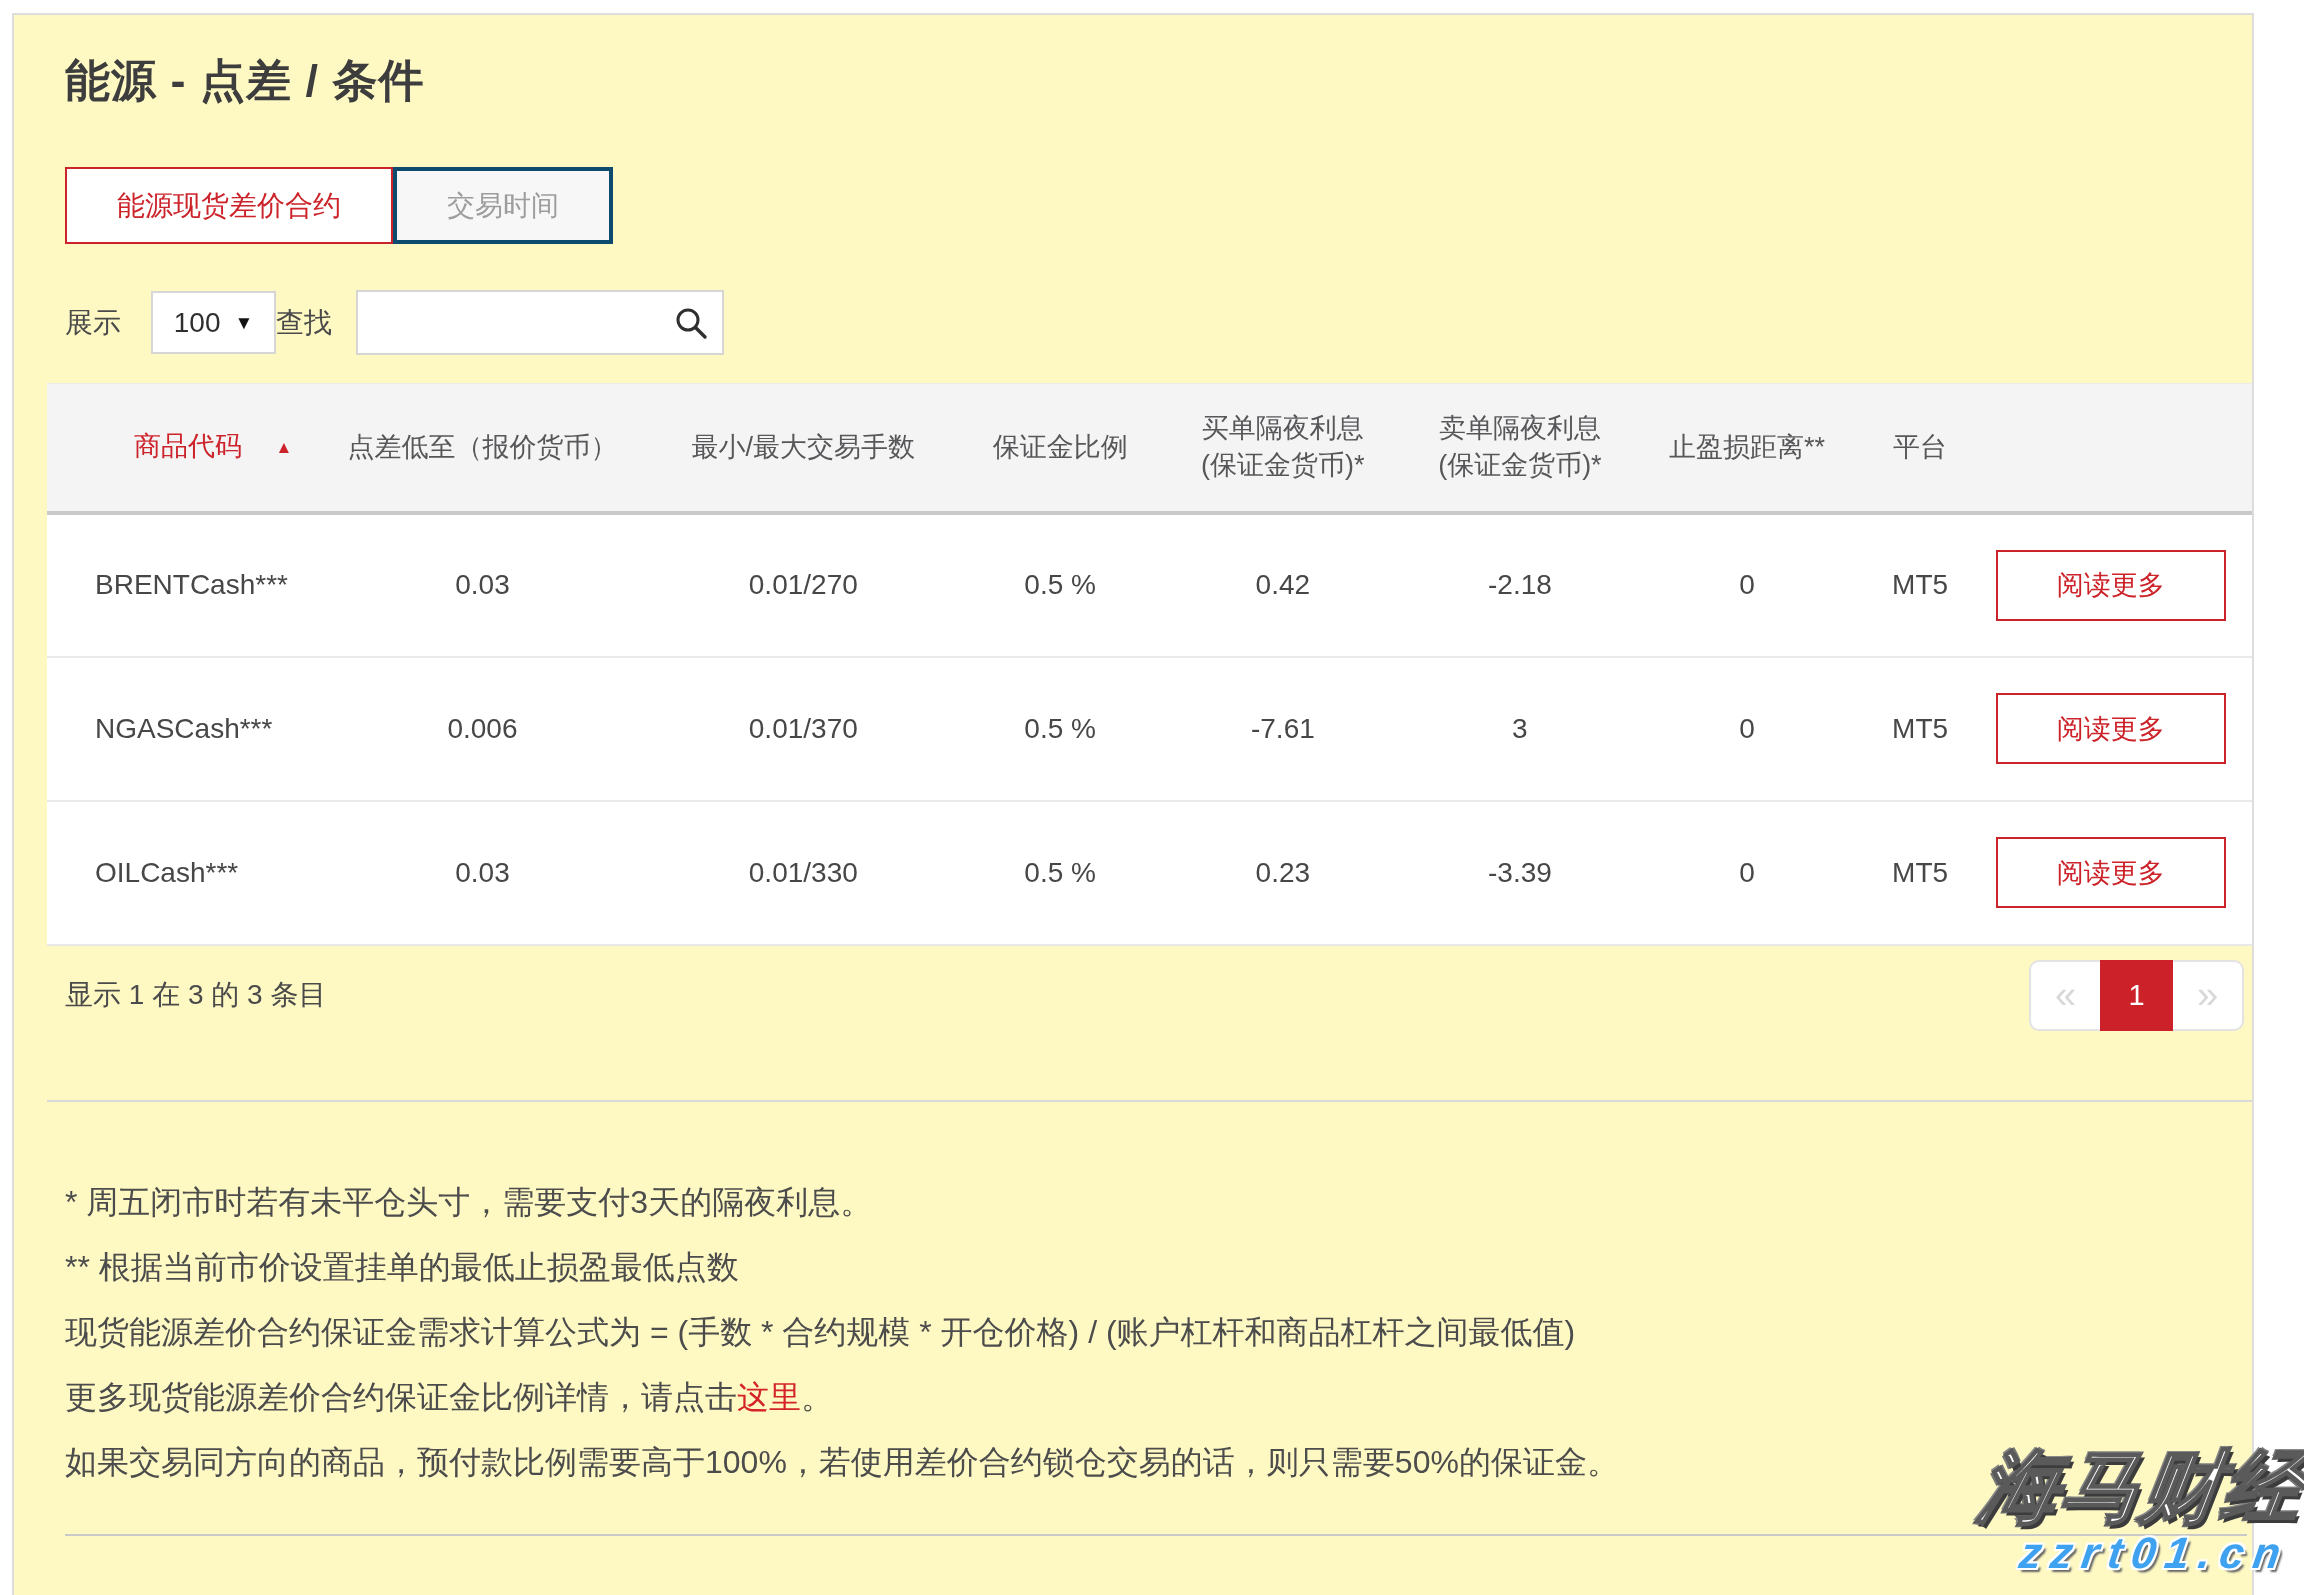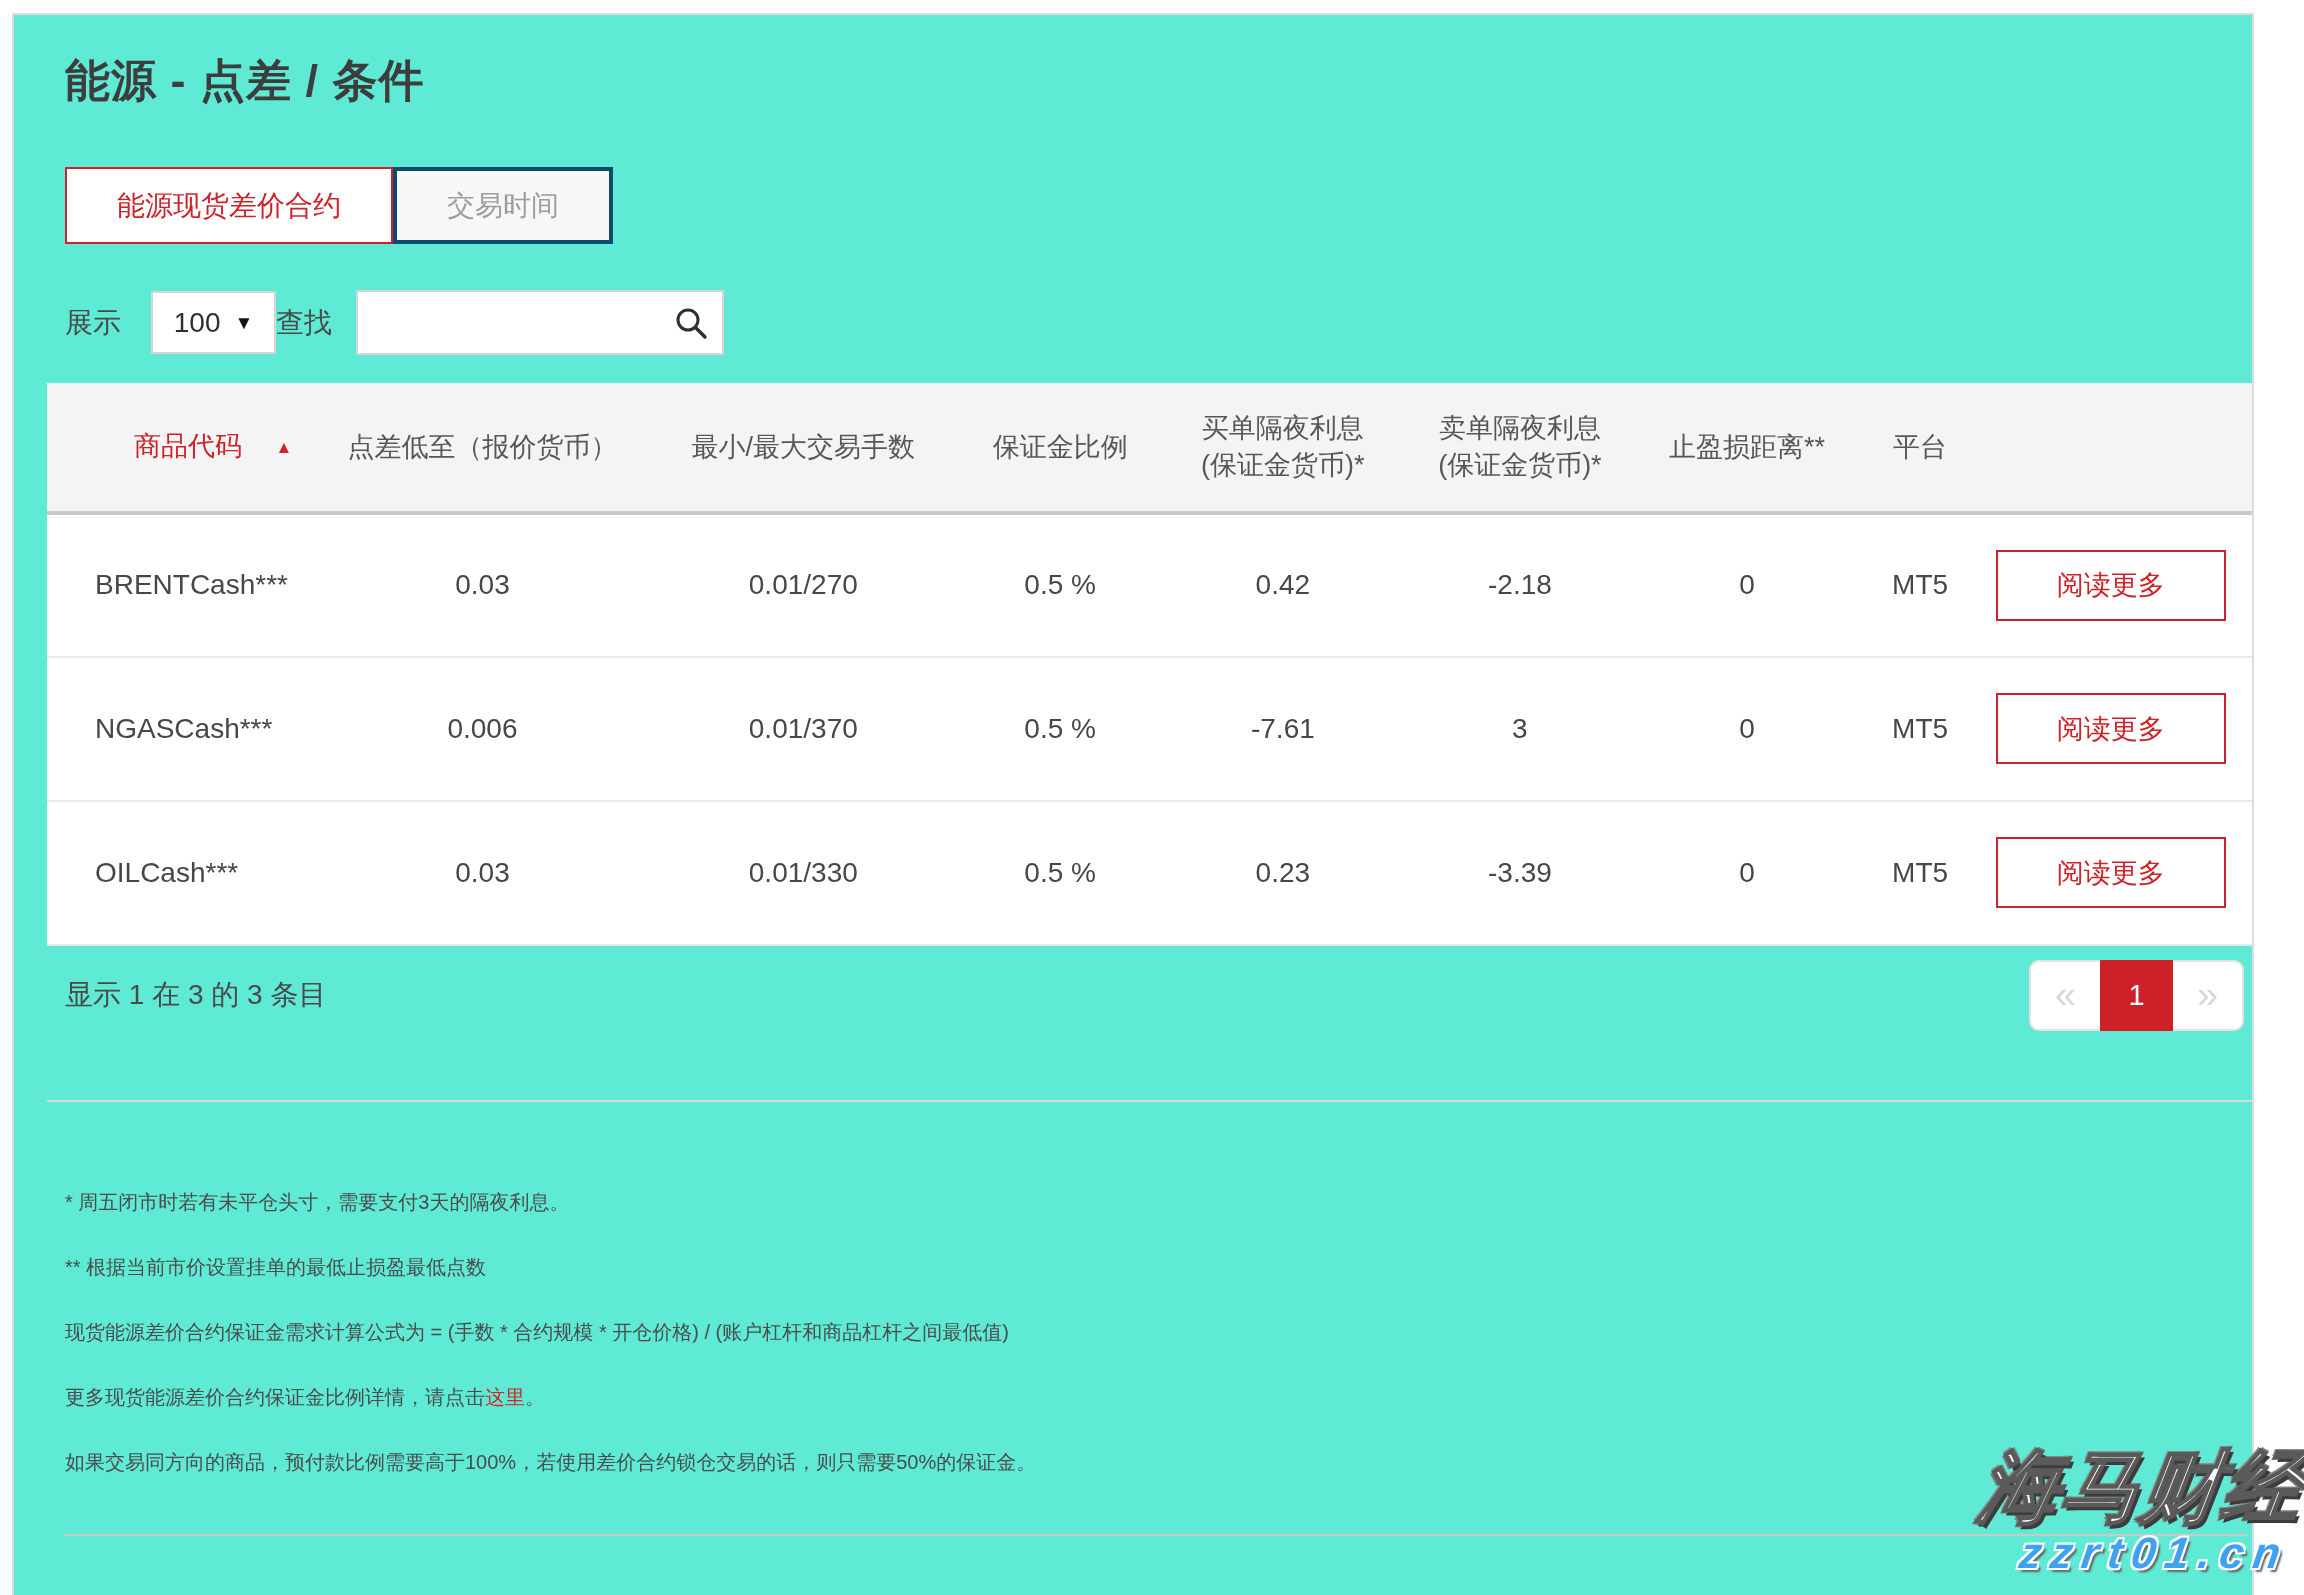--- a/index.html
+++ b/index.html
@@ -4,21 +4,21 @@
 <style>
   * { box-sizing: border-box; }
   html,body { margin:0; padding:0; background:#fff; }
   .page {
     position:relative; width:2305px; height:1596px; overflow:hidden;
     background:#fff; font-family:"Liberation Sans", sans-serif; color:#4a4a4a;
   }
   .card {
     position:absolute; left:12px; top:13px; width:2242px; height:1583px;
     border-left:2px solid #ddd; border-top:2px solid #ddd; border-right:2px solid #ddd;
-    background:#5eead4;
+    background:#fef9c3;
   }
   .content { padding:0 0 0 33px; }
 
   .page-title {
     margin:40px 0 0 18px; font-size:45px; line-height:51px;
     font-weight:bold; color:#3d3d3d; letter-spacing:1px;
   }
 
   .tabs { margin:61px 0 0 18px; display:flex; }
   .tab {
@@ -72,21 +72,21 @@
   .pg { width:71px; height:71px; display:flex; align-items:center; justify-content:center; cursor:pointer; }
   .pg-prev, .pg-next { border:2px solid #e3e3e3; background:#fff; color:#d8d8d8; font-size:38px; }
   .pg-prev { border-radius:10px 0 0 10px; border-right:none; }
   .pg-next { border-radius:0 10px 10px 0; border-left:none; }
   .pg-current { width:73px; background:#cc2129; color:#fff; font-size:29px; }
 
   .divider1 { height:2px; background:#d9d9d9; margin-top:69px; }
   .divider2 { height:2px; background:#c9c9c9; margin:57px 5px 0 18px; }
 
   .notes { margin-top:85px; }
-  .notes p { margin:12px 0 35px 18px; font-size:20px; color:#4c4c4c; line-height:30px; }
+  .notes p { margin:12px 0 35px 18px; font-size:32px; color:#4c4c4c; line-height:30px; }
   .note-link { color:#d4232a; cursor:pointer; }
 
   .wm { position:absolute; right:4px; top:1445px; text-align:right; font-style:italic; font-weight:bold; transform:skewX(-8deg); }
   .wm-name {
     font-size:79px; line-height:83px; color:#fff; letter-spacing:2px;
     -webkit-text-stroke:2px #5a5a5a;
     text-shadow:4px 4px 0 #3c3c3c, -2px -2px 0 #888, 2px -2px 0 #777, -2px 2px 0 #777;
   }
   .wm-site {
     font-size:44px; line-height:50px; color:#3ea2f0; letter-spacing:9px; padding-right:6px;

